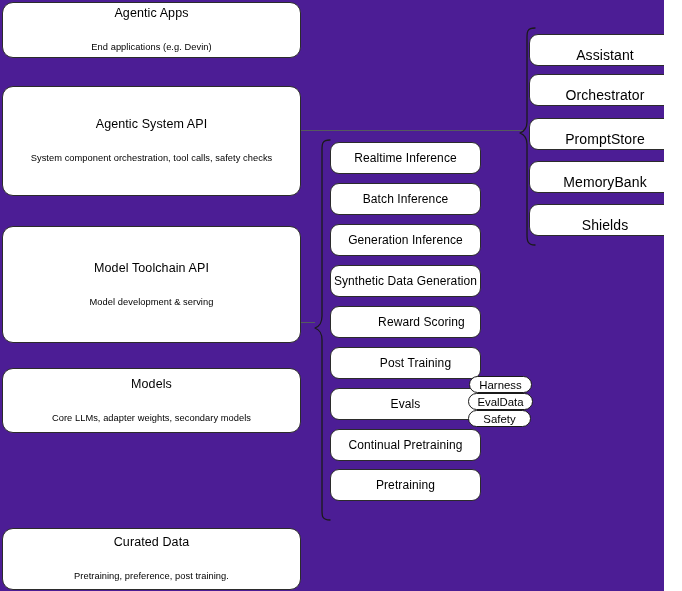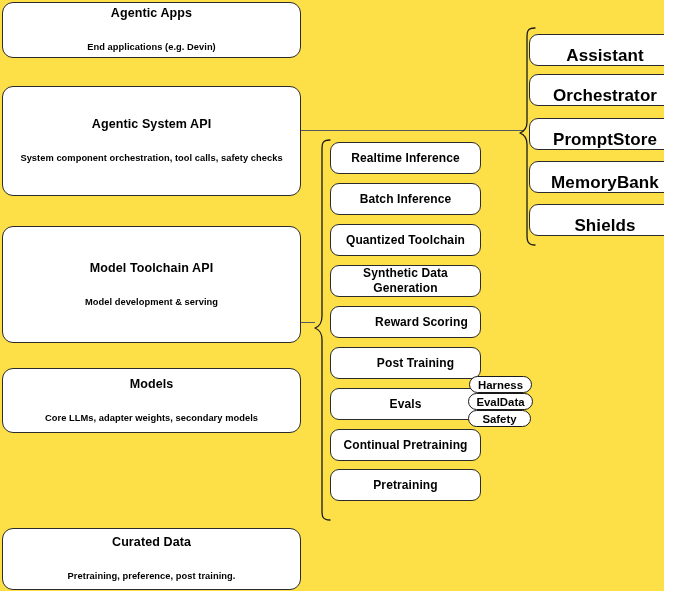--- a/index.html
+++ b/index.html
@@ -8,23 +8,22 @@
     background: #ffffff;
   }
   body {
     font-family: "Liberation Sans", sans-serif;
     -webkit-font-smoothing: antialiased;
   }
   #canvas {
     position: relative;
     width: 664px;
     height: 591px;
-    background: #fde047;
+    background: #4c1d95;
     overflow: hidden;
-    font-weight: bold;
   }
 
   
   .box {
     position: absolute;
     box-sizing: border-box;
     border: 1.1px solid #2b2b2b;
     border-radius: 11px;
     background: #ffffff;
     display: flex;
@@ -60,21 +59,21 @@
   }
   .mid-box .title { font-size: 12px; }
 
   
   .right-box {
     left: 529px;
     width: 152px;
     height: 32px;
     border-radius: 9px;
   }
-  .right-box .title { font-size: 17px; margin-top: 11px; }
+  .right-box .title { font-size: 14px; margin-top: 11px; }
 
   
   .pill {
     position: absolute;
     box-sizing: border-box;
     border: 1.2px solid #1a1a1a;
     border-radius: 999px;
     background: #ffffff;
     height: 17px;
     display: flex;
@@ -160,21 +159,21 @@
     </svg>
   </div>
 
   <div class="box mid-box" style="top:142px;">
     <div class="title">Realtime Inference</div>
   </div>
   <div class="box mid-box" style="top:183px;">
     <div class="title">Batch Inference</div>
   </div>
   <div class="box mid-box" style="top:224px;">
-    <div class="title">Quantized Toolchain</div>
+    <div class="title">Generation Inference</div>
   </div>
   <div class="box mid-box" style="top:265px;">
     <div class="title">Synthetic Data Generation</div>
   </div>
   <div class="box mid-box" style="top:306px;padding-left:32px;">
     <div class="title">Reward Scoring</div>
   </div>
   <div class="box mid-box" style="top:347px;padding-left:20px;">
     <div class="title">Post Training</div>
   </div>

